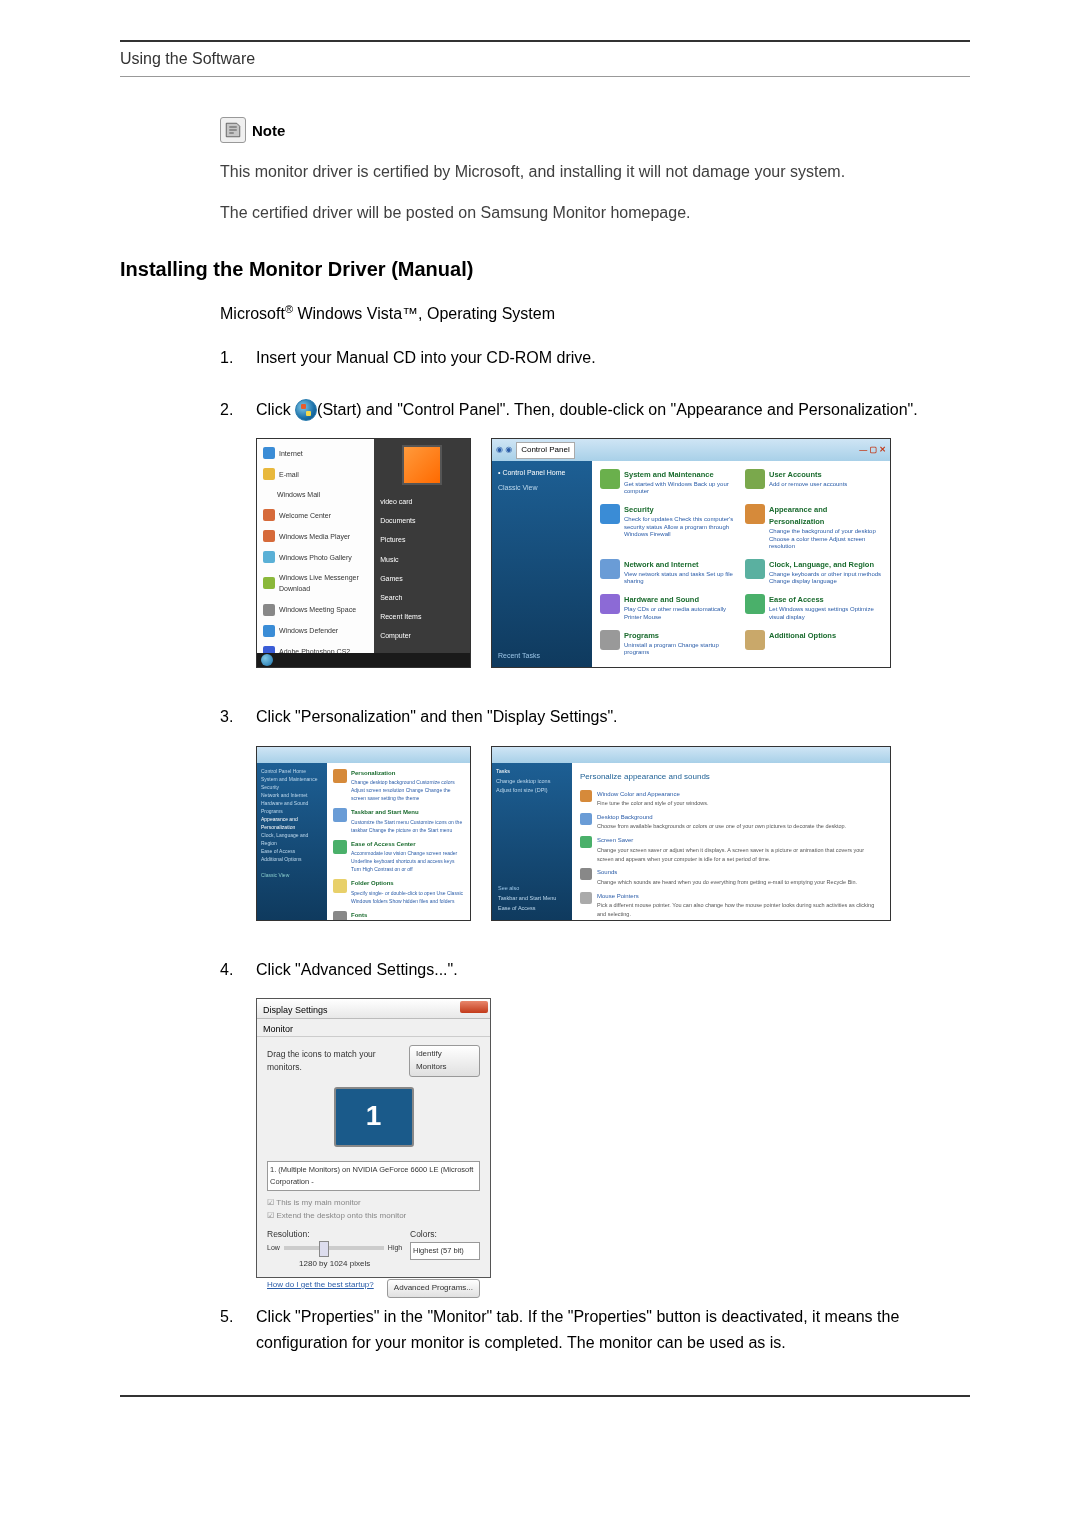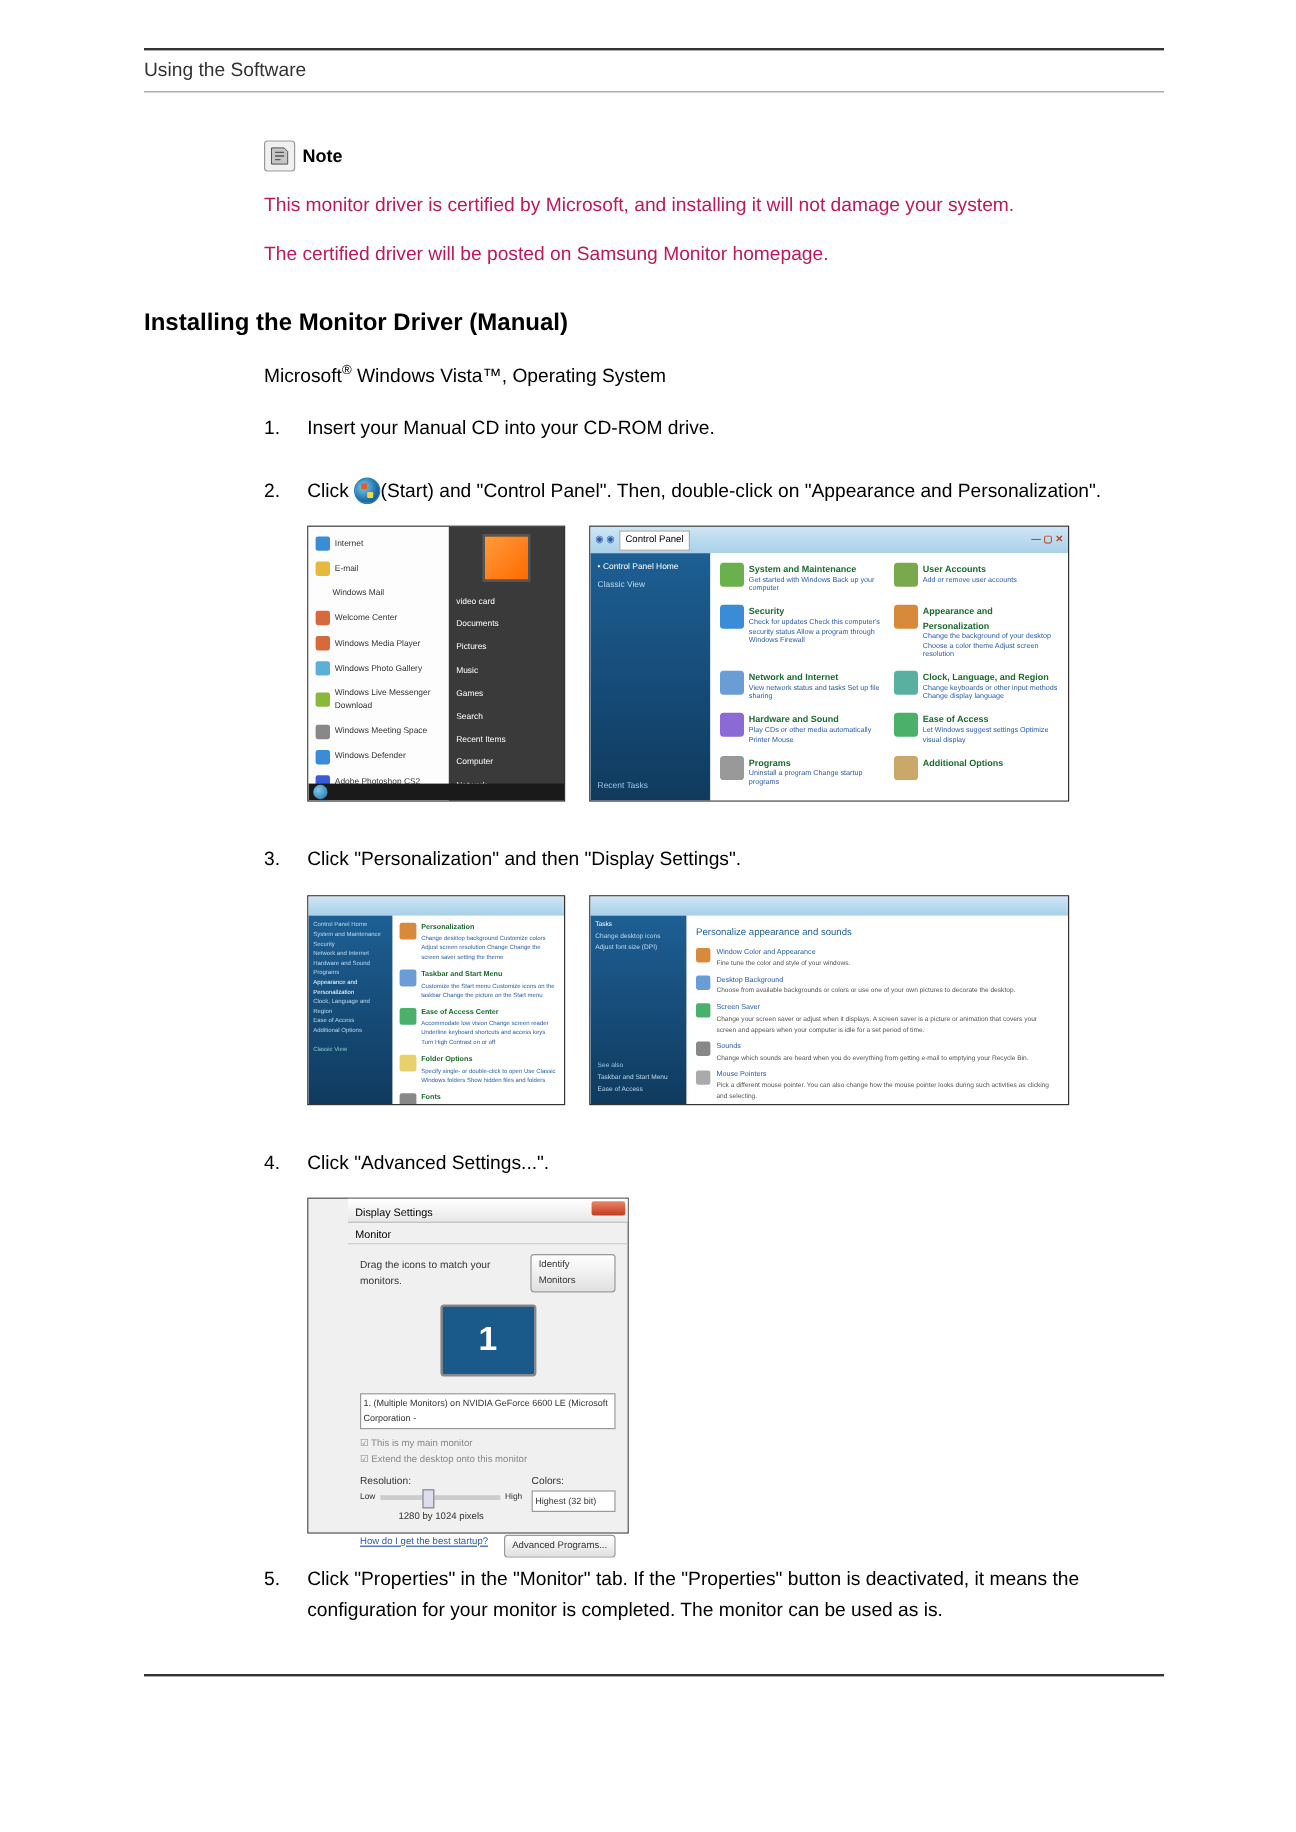--- a/index.html
+++ b/index.html
@@ -52,21 +52,21 @@
       width: 18px;
       height: 18px;
     }
     .note-label {
       font-weight: bold;
       font-size: 15px;
     }
     .note-text {
       font-size: 16px;
       line-height: 1.8;
-      color: #be185d;
+      color: #404040;
     }
     .note-text p {
       margin-bottom: 12px;
     }
     h2.section-title {
       font-size: 20px;
       font-weight: bold;
       color: #000;
       margin-bottom: 22px;
       margin-top: 10px;
@@ -324,26 +324,25 @@
       width: 12px; height: 12px;
       margin-right: 5px;
       flex-shrink: 0;
       border-radius: 2px;
     }
     .pz2-item-desc {
       color: #555;
       font-size: 5.5px;
     }
     .ss-display-settings {
-      width: 268px;
+      width: 235px;
       height: 280px;
       background: #f0f0f0;
       border: 1px solid #555;
       position: relative;
-      padding-left: 33px;
     }
     .ds-title {
       height: 20px;
       background: linear-gradient(to bottom, #fff, #e8e8e8);
       border-bottom: 1px solid #bbb;
       font-size: 9px;
       padding: 4px 6px;
       position: relative;
     }
     .ds-close {
@@ -790,21 +789,21 @@
                 <div>Resolution:</div>
                 <div style="display:flex;align-items:center;gap:4px">
                   <span style="font-size:7px">Low</span>
                   <div class="ds-slider"></div>
                   <span style="font-size:7px">High</span>
                 </div>
                 <div style="text-align:center;font-size:8px;margin-top:4px">1280 by 1024 pixels</div>
               </div>
               <div>
                 <div>Colors:</div>
-                <div class="ds-select" style="width:70px">Highest (32 bit)</div>
+                <div class="ds-select" style="width:70px">Highest (57 bit)</div>
               </div>
             </div>
             <div style="display:flex;justify-content:space-between;margin-top:8px">
               <span style="color:#2a5ca8;text-decoration:underline;font-size:8px">How do I get the best startup?</span>
               <span class="ds-btn">Advanced Programs...</span>
             </div>
           </div>
         </div>
       </div>
     </div>

